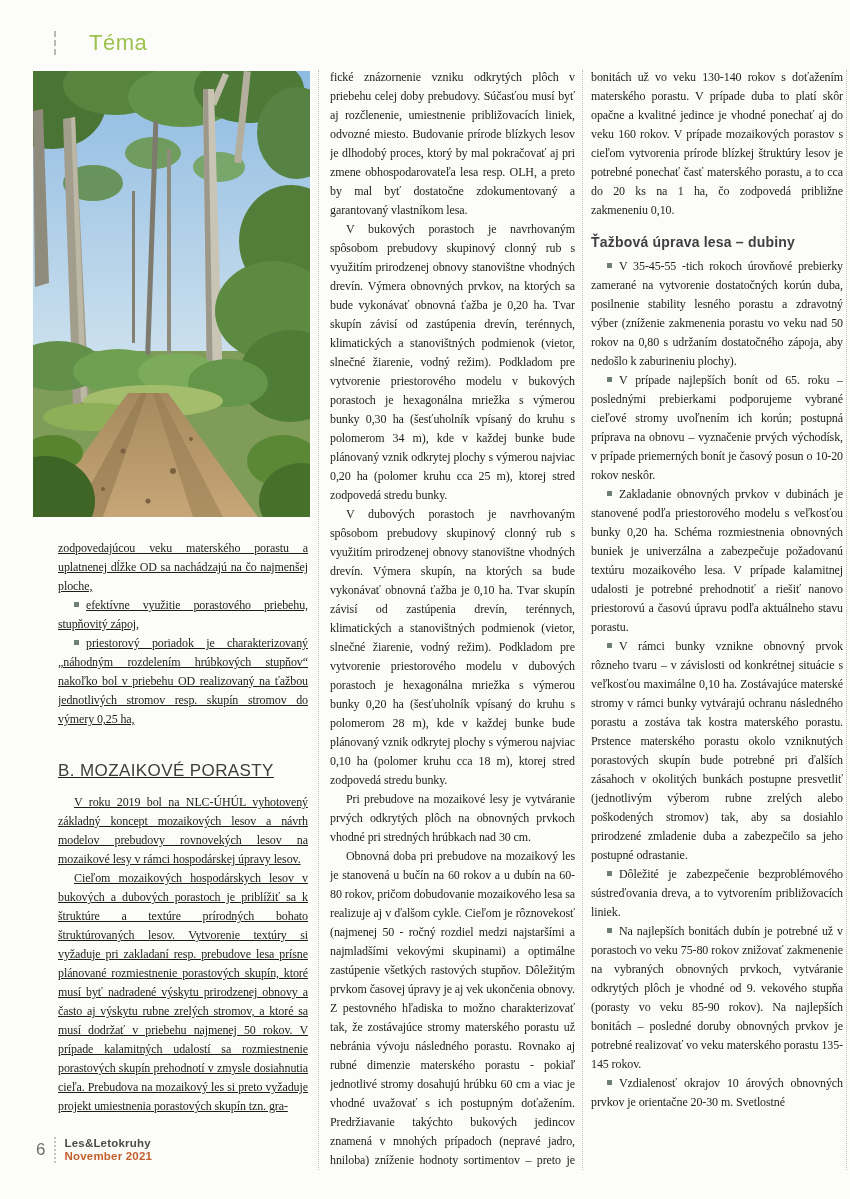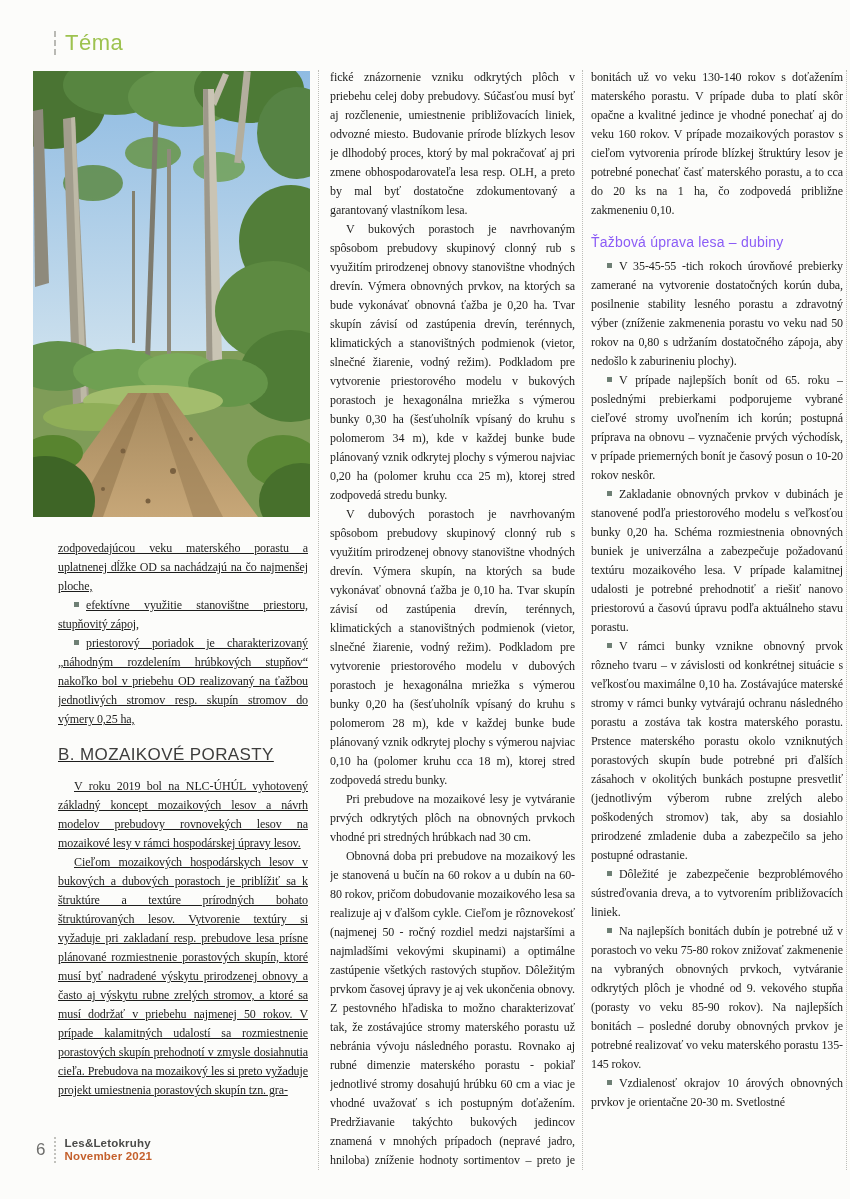--- a/index.html
+++ b/index.html
@@ -2,21 +2,21 @@
 <html><head>
 <meta charset="utf-8">
 <style>
   * { margin:0; padding:0; box-sizing:border-box; }
   body { background:#e8e8e6; font-family:"Liberation Serif", serif; }
   .page {
     position:relative; width:850px; height:1199px;
     background:#fcfcfa; overflow:hidden;
   }
   
-  .hdr { position:absolute; left:54px; top:30px; display:flex; align-items:center; }
+  .hdr { position:absolute; left:54px; top:30px; display:flex; align-items:center;gap:24px; }
   .hdr-dash { width:0; height:24px; border-left:2px dashed #b9b9b4; margin-right:9px; }
   .hdr-title { font-family:"Liberation Sans", sans-serif; font-weight:400;
     font-size:22px; color:#9dc24f; letter-spacing:0.5px; }
 
   
   .photo { position:absolute; left:33px; top:71px; width:277px; height:446px; }
   .photo svg { display:block; width:100%; height:100%; }
 
   
   .vsep { position:absolute; top:70px; height:1100px; width:0; border-left:1px dotted #bdbdb8; }
@@ -30,23 +30,23 @@
   .col-mid   { left:330px; top:68px;  width:245px; height:1100px; }
   .col-right { left:591px; top:68px;  width:252px; height:1100px; }
 
   .col p { margin:0; }
   .ind { text-indent:16px; }
   .bullet { text-indent:16px; }
   .sq { display:inline-block; width:5px; height:5px; background:#6e7f74;
     margin-right:7px; vertical-align:2px; }
 
   h2.sec-heading { font-family:"Liberation Sans", sans-serif; font-weight:400;
-    font-size:17px; color:#3d3d3c; letter-spacing:0.4px; margin:16px 0 13px; }
-  h3.sub-heading { font-family:"Liberation Sans", sans-serif; font-weight:400;
-    font-size:14px; color:#8b5cf6; letter-spacing:0.2px; margin:13px 0 5px; }
+    font-size:17px; color:#3d3d3c; letter-spacing:0.4px; margin:32px 0 13px; }
+  h3.sub-heading { font-family:"Liberation Sans", sans-serif; font-weight:700;
+    font-size:14px; color:#404040; letter-spacing:0.2px; margin:13px 0 5px; }
 
   
   .ftr { position:absolute; left:36px; top:1137px; display:flex; align-items:center; }
   .ftr-page { font-family:"Liberation Sans", sans-serif; font-size:17px; color:#6e6e6c; }
   .ftr-div { width:0; height:26px; border-left:2px dotted #c2c2bd; margin:0 8px 0 9px; }
   .ftr-mag { font-family:"Liberation Sans", sans-serif; font-weight:700;
     font-size:11.5px; color:#4b4b49; letter-spacing:0.2px; line-height:13px; }
   .ftr-date { font-family:"Liberation Sans", sans-serif; font-weight:700;
     font-size:11.5px; color:#c4602c; letter-spacing:0.2px; line-height:13px; }
 </style>
@@ -123,21 +123,21 @@
       <ellipse cx="268" cy="430" rx="42" ry="38" fill="#47702c"></ellipse>
     </svg>
   </div>
 
   <div class="vsep vsep1"></div>
   <div class="vsep vsep2"></div>
   <div class="vsep vsep3"></div>
 
   <div class="col col-left">
     <p>zodpovedajúcou veku materského porastu a uplatnenej dĺžke OD sa nachádzajú na čo najmenšej ploche,</p>
-    <p class="bullet"><span class="sq"></span><span>efektívne využitie stanovištne priestoru, stupňovitý zápoj,</span></p>
+    <p class="bullet"><span class="sq"></span><span>efektívne využitie porastového priebehu, stupňovitý zápoj,</span></p>
     <p class="bullet"><span class="sq"></span><span>priestorový poriadok je charakterizovaný „náhodným rozdelením hrúbkových stupňov“ nakoľko bol v priebehu OD realizovaný na ťažbou jednotlivých stromov resp. skupín stromov do výmery 0,25 ha,</span></p>
     <h2 class="sec-heading">B. MOZAIKOVÉ PORASTY</h2>
     <p class="ind">V roku 2019 bol na NLC-ÚHÚL vyhotovený základný koncept mozaikových lesov a návrh modelov prebudovy rovnovekých lesov na mozaikové lesy v rámci hospodárskej úpravy lesov.</p>
     <p class="ind">Cieľom mozaikových hospodárskych lesov v bukových a dubových porastoch je priblížiť sa k štruktúre a textúre prírodných bohato štruktúrovaných lesov. Vytvorenie textúry si vyžaduje pri zakladaní resp. prebudove lesa prísne plánované rozmiestnenie porastových skupín, ktoré musí byť nadradené výskytu prirodzenej obnovy a často aj výskytu rubne zrelých stromov, a ktoré sa musí dodržať v priebehu najmenej 50 rokov. V prípade kalamitných udalostí sa rozmiestnenie porastových skupín prehodnotí v zmysle dosiahnutia cieľa. Prebudova na mozaikový les si preto vyžaduje projekt umiestnenia porastových skupín tzn. gra-</p>
   </div>
 
   <div class="col col-mid">
     <p>fické znázornenie vzniku odkrytých plôch v priebehu celej doby prebudovy. Súčasťou musí byť aj rozčlenenie, umiestnenie približovacích liniek, odvozné miesto. Budovanie prírode blízkych lesov je dlhodobý proces, ktorý by mal pokračovať aj pri zmene obhospodarovateľa lesa resp. OLH, a preto by mal byť dostatočne zdokumentovaný a garantovaný vlastníkom lesa.</p>
     <p class="ind">V bukových porastoch je navrhovaným spôsobom prebudovy skupinový clonný rub s využitím prirodzenej obnovy stanovištne vhodných drevín. Výmera obnovných prvkov, na ktorých sa bude vykonávať obnovná ťažba je 0,20 ha. Tvar skupín závisí od zastúpenia drevín, terénnych, klimatických a stanovištných podmienok (vietor, slnečné žiarenie, vodný režim). Podkladom pre vytvorenie priestorového modelu v bukových porastoch je hexagonálna mriežka s výmerou bunky 0,30 ha (šesťuholník vpísaný do kruhu s polomerom 34 m), kde v každej bunke bude plánovaný vznik odkrytej plochy s výmerou najviac 0,20 ha (polomer kruhu cca 25 m), ktorej stred zodpovedá stredu bunky.</p>
     <p class="ind">V dubových porastoch je navrhovaným spôsobom prebudovy skupinový clonný rub s využitím prirodzenej obnovy stanovištne vhodných drevín. Výmera skupín, na ktorých sa bude vykonávať obnovná ťažba je 0,10 ha. Tvar skupín závisí od zastúpenia drevín, terénnych, klimatických a stanovištných podmienok (vietor, slnečné žiarenie, vodný režim). Podkladom pre vytvorenie priestorového modelu v dubových porastoch je hexagonálna mriežka s výmerou bunky 0,20 ha (šesťuholník vpísaný do kruhu s polomerom 28 m), kde v každej bunke bude plánovaný vznik odkrytej plochy s výmerou najviac 0,10 ha (polomer kruhu cca 18 m), ktorej stred zodpovedá stredu bunky.</p>

